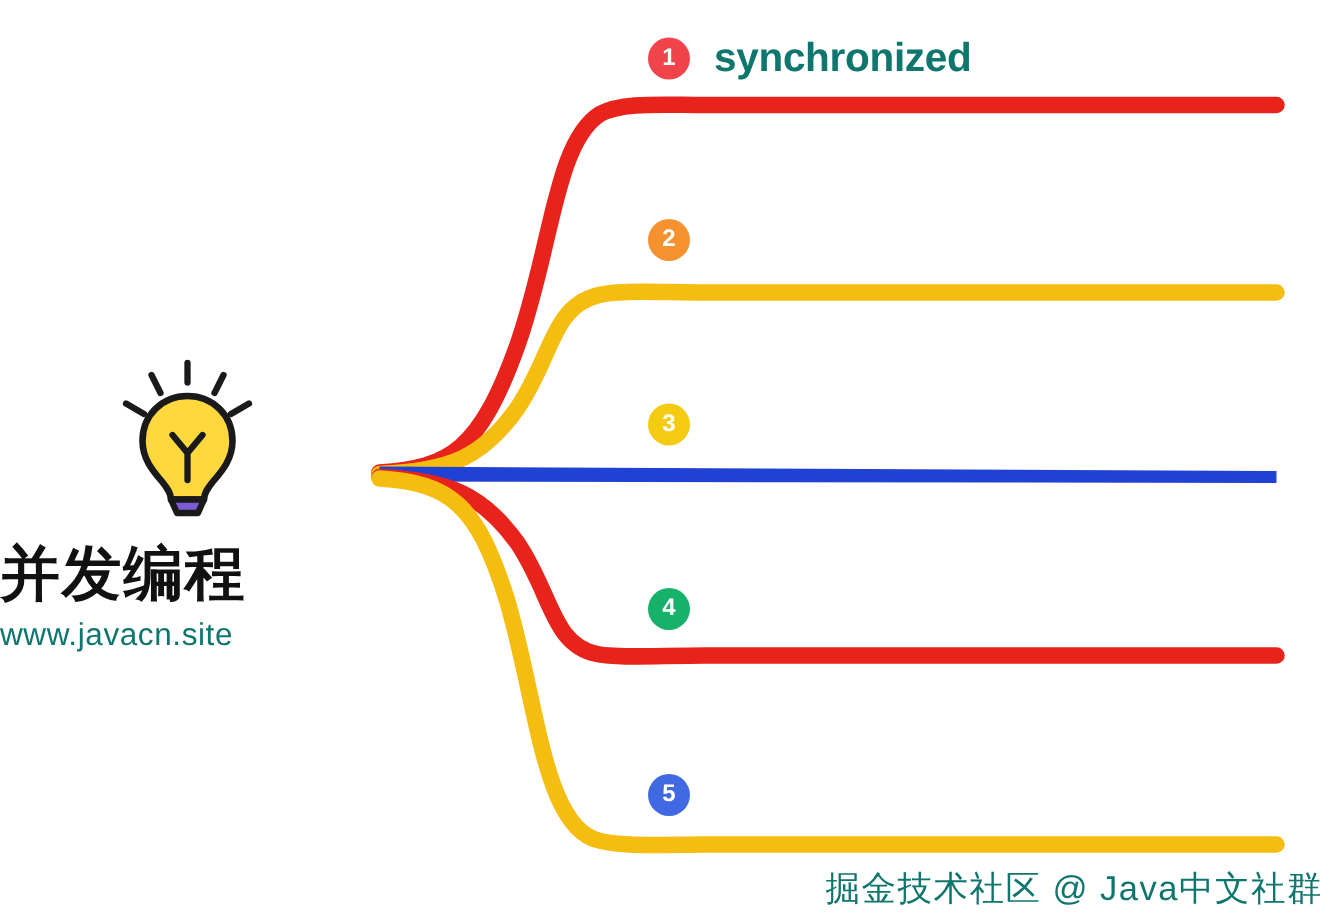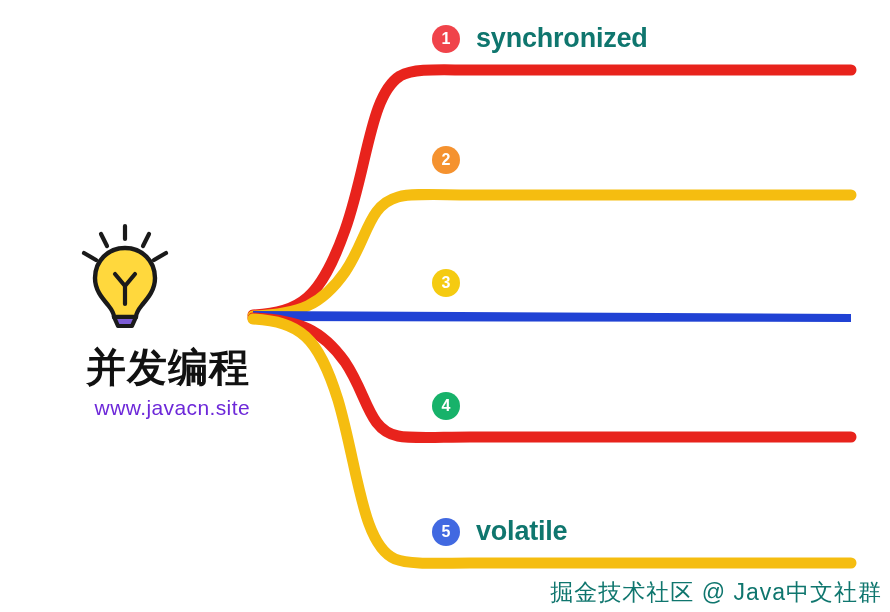--- a/index.html
+++ b/index.html
@@ -24,42 +24,42 @@
     left: 0;
     top: 0;
     width: 890px;
     height: 612px;
   }
 
   
   #center-node {
     position: absolute;
     left: 0px;
-    top: 222px;
+    top: 238px;
     width: 250px;
-    text-align: right;
+    text-align: left;
   }
   #bulb-icon {
     display: block;
     margin: 0 auto;
   }
   #center-title {
     margin-top: 16px;
     font-size: 40px;
     font-weight: bold;
     color: #111111;
     letter-spacing: 1px;
     line-height: 1.05;
     font-family: "Liberation Sans", "DejaVu Sans", sans-serif;
   }
   #center-subtitle {
     margin-top: 8px;
     font-size: 21px;
     font-weight: 400;
-    color: #6d28d9;
+    color: #0f766e;
     letter-spacing: 0.4px;
     font-family: "Liberation Sans", "DejaVu Sans", sans-serif;
   }
 
   
   .branch-label {
     position: absolute;
     display: flex;
     align-items: center;
     gap: 16px;
@@ -174,18 +174,17 @@
   <div class="branch-label" style="left:432px; top:269px;">
     <span class="badge" style="background: rgb(245, 203, 17);">3</span>
   </div>
 
   <div class="branch-label" style="left:432px; top:392px;">
     <span class="badge" style="background: rgb(23, 178, 106);">4</span>
   </div>
 
   <div class="branch-label" style="left:432px; top:516px;">
     <span class="badge" style="background: rgb(65, 105, 225);">5</span>
-    <span class="branch-text">volatile</span>
   </div>
 
   <div id="watermark" style="color: #0f766e;">掘金技术社区 @ Java中文社群</div>
 
 </div>
 
 </body></html>

